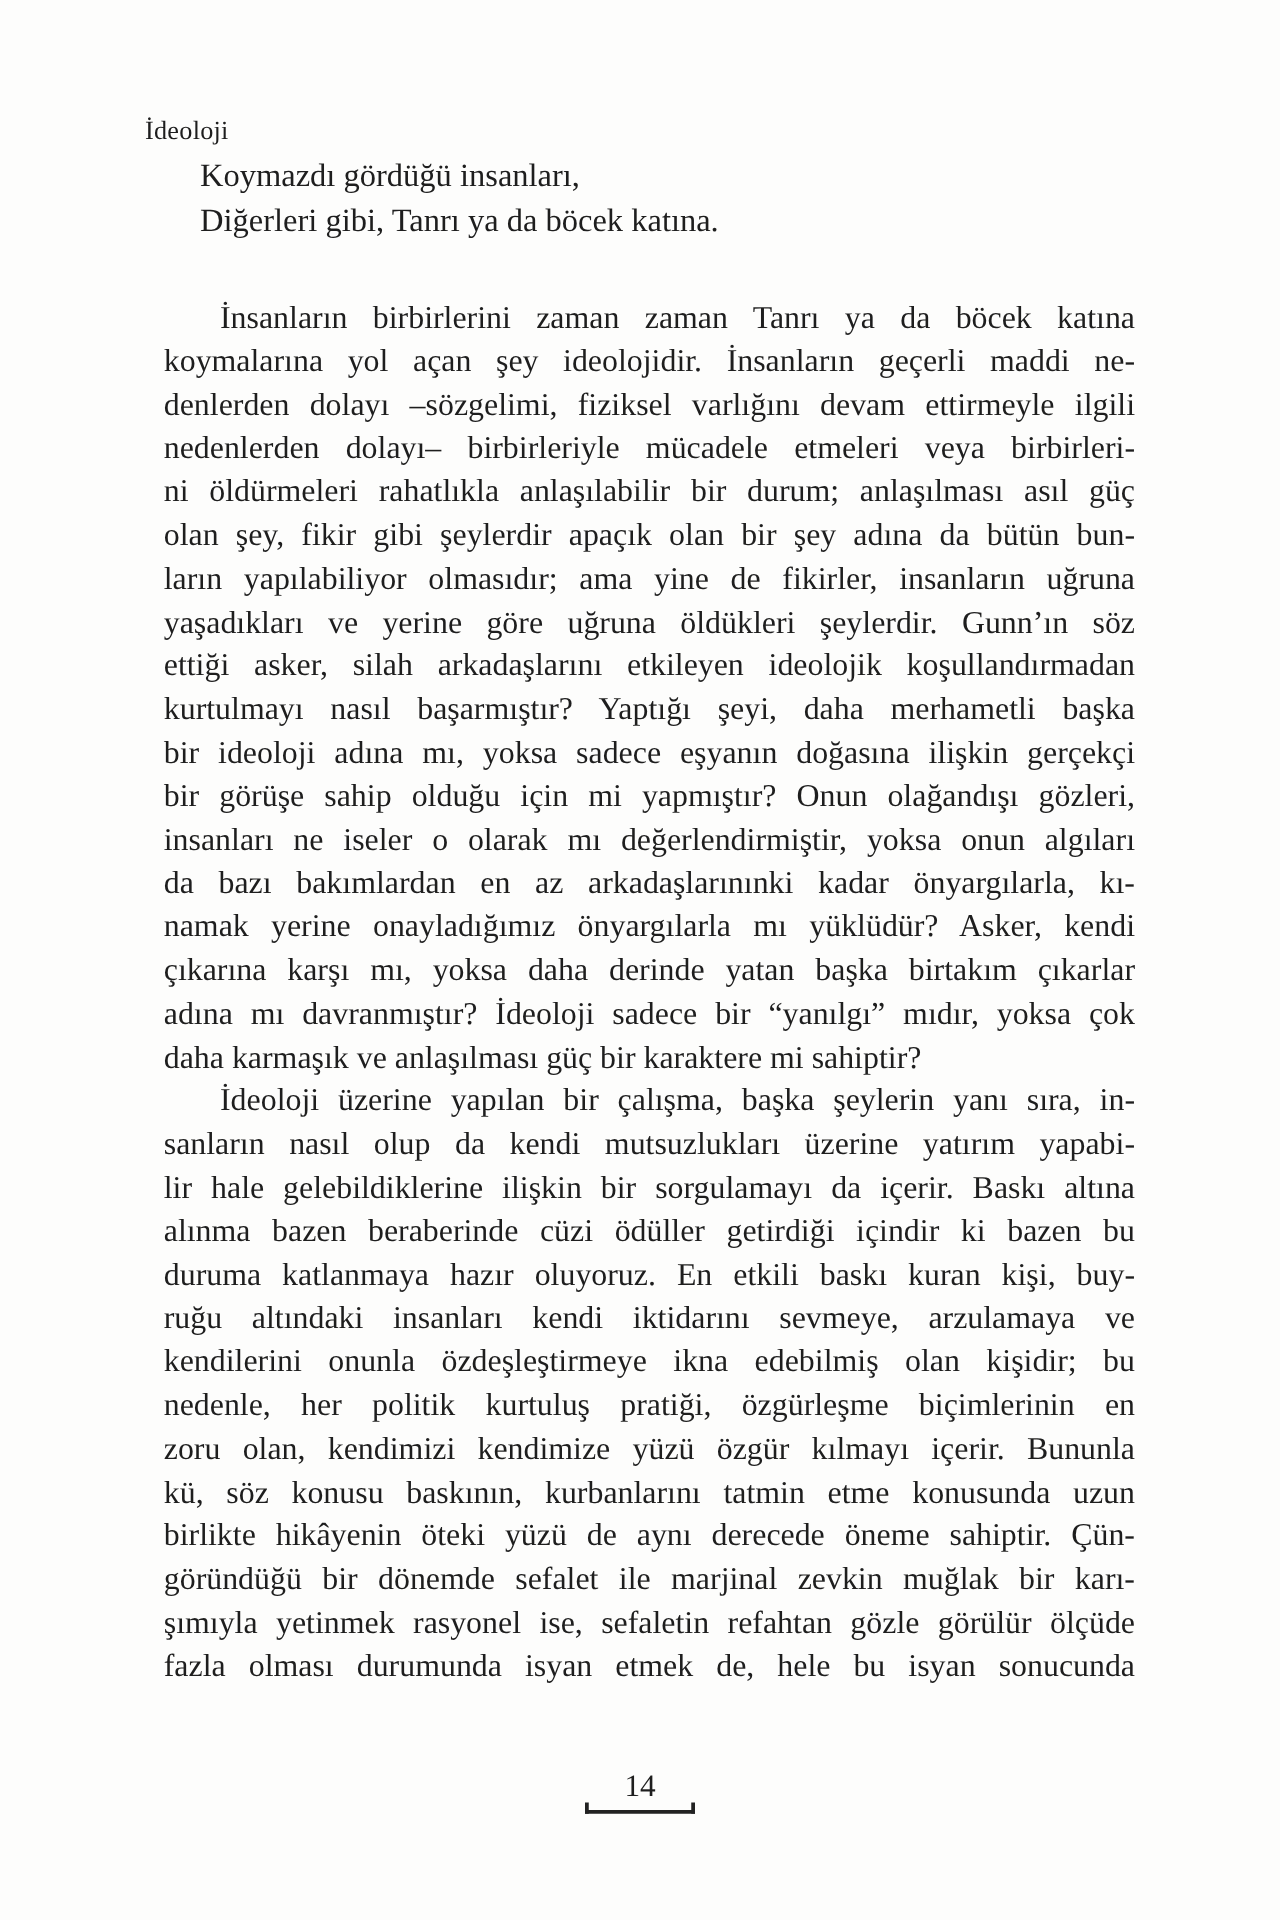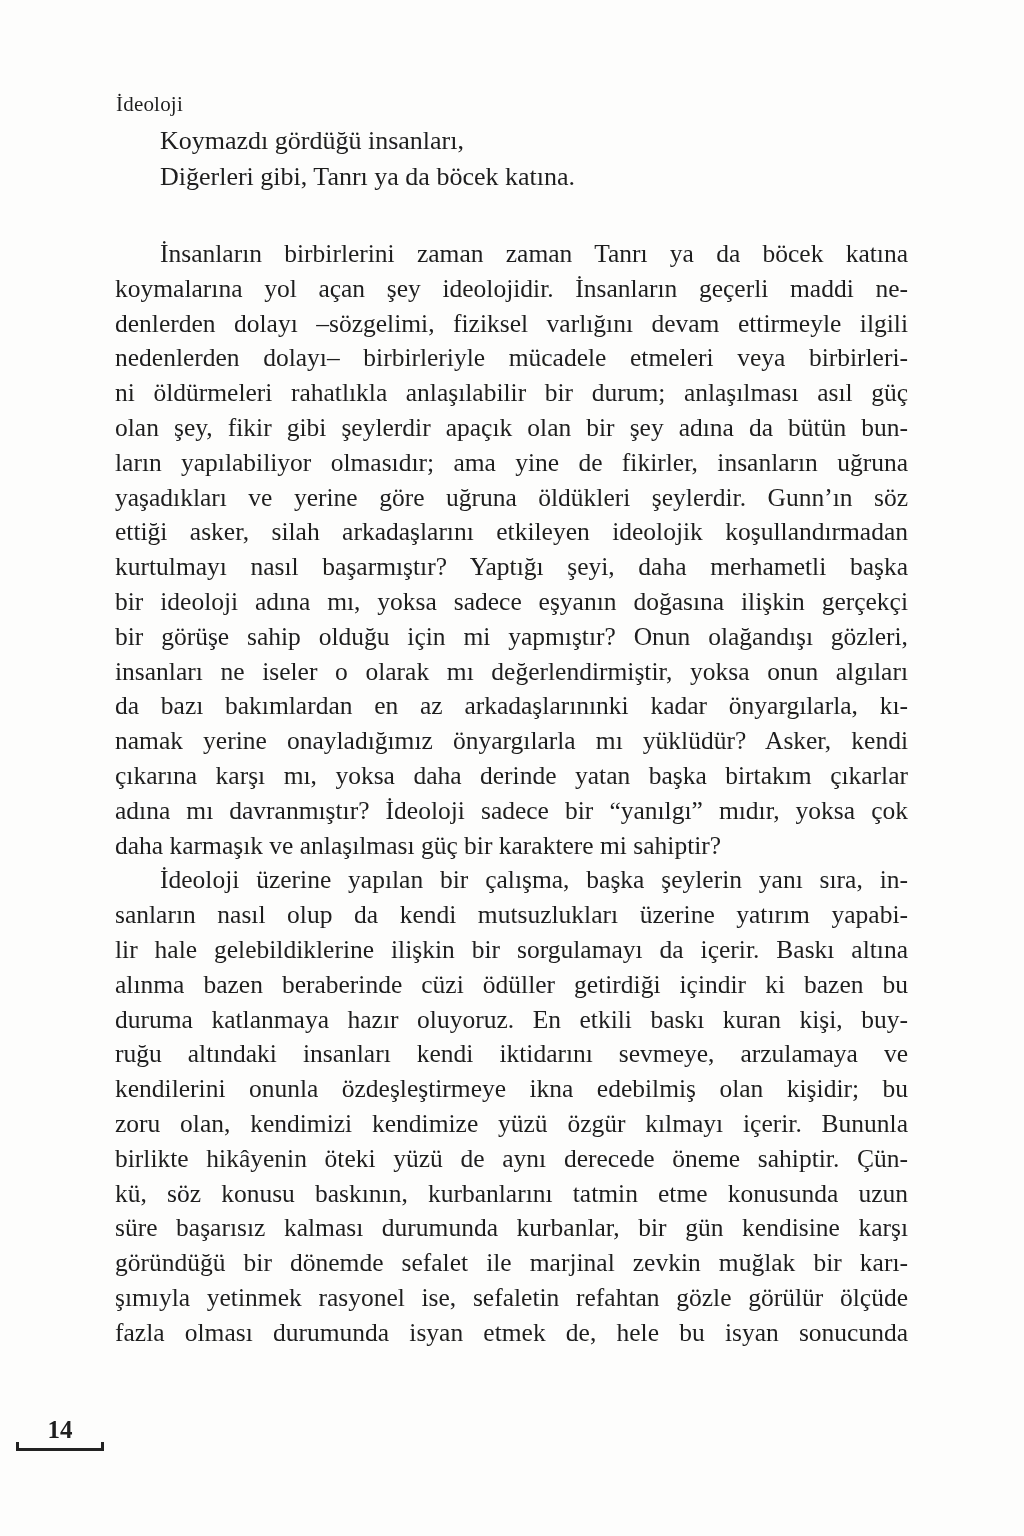--- a/index.html
+++ b/index.html
@@ -33,30 +33,30 @@
     left: 115px; top: 237px;
     width: 793px;
     font-size: 25.5px;
     line-height: 34.8px;
   }
   .line {
     text-align: justify;
     text-align-last: justify;
     overflow: hidden;
     white-space: normal;
+    margin-left: 16px;
   }
   .line.first { text-indent: 45px; }
   .line.no-just { text-align-last: left; }
 
   .page-footer {
     position: absolute;
-    left: 16px; right: 0; top: 1416px;
+    left: 0; right: 0; top: 1416px;
     display: flex;
-    justify-content: flex-start;
-    font-weight: bold;
+    justify-content: center;
   }
   .pagenum-bracket {
     position: relative;
     min-width: 88px;
     text-align: center;
     font-size: 25px;
     padding: 0 4px 7px 4px;
     box-sizing: border-box;
   }
   .pagenum-bracket::after {
@@ -102,24 +102,24 @@
       <div class="line">çıkarına karşı mı, yoksa daha derinde yatan başka birtakım çıkarlar</div>
       <div class="line">adına mı davranmıştır? İdeoloji sadece bir “yanılgı” mıdır, yoksa çok</div>
       <div class="line no-just">daha karmaşık ve anlaşılması güç bir karaktere mi sahiptir?</div>
       <div class="line first">İdeoloji üzerine yapılan bir çalışma, başka şeylerin yanı sıra, in-</div>
       <div class="line">sanların nasıl olup da kendi mutsuzlukları üzerine yatırım yapabi-</div>
       <div class="line">lir hale gelebildiklerine ilişkin bir sorgulamayı da içerir. Baskı altına</div>
       <div class="line">alınma bazen beraberinde cüzi ödüller getirdiği içindir ki bazen bu</div>
       <div class="line">duruma katlanmaya hazır oluyoruz. En etkili baskı kuran kişi, buy-</div>
       <div class="line">ruğu altındaki insanları kendi iktidarını sevmeye, arzulamaya ve</div>
       <div class="line">kendilerini onunla özdeşleştirmeye ikna edebilmiş olan kişidir; bu</div>
+      <div class="line">nedenle, her politik kurtuluş pratiği, özgürleşme biçimlerinin en</div>
       <div class="line">zoru olan, kendimizi kendimize yüzü özgür kılmayı içerir. Bununla</div>
+      <div class="line">kü, söz konusu baskının, kurbanlarını tatmin etme konusunda uzun</div>
       <div class="line">birlikte hikâyenin öteki yüzü de aynı derecede öneme sahiptir. Çün-</div>
-      <div class="line">kü, söz konusu baskının, kurbanlarını tatmin etme konusunda uzun</div>
-      <div class="line">süre başarısız kalması durumunda kurbanlar, bir gün kendisine karşı</div>
       <div class="line">göründüğü bir dönemde sefalet ile marjinal zevkin muğlak bir karı-</div>
       <div class="line">şımıyla yetinmek rasyonel ise, sefaletin refahtan gözle görülür ölçüde</div>
       <div class="line">fazla olması durumunda isyan etmek de, hele bu isyan sonucunda</div>
     </div>
 
   <div class="page-footer">
     <div class="pagenum-bracket">
       <span>14</span>
     </div>
   </div>

